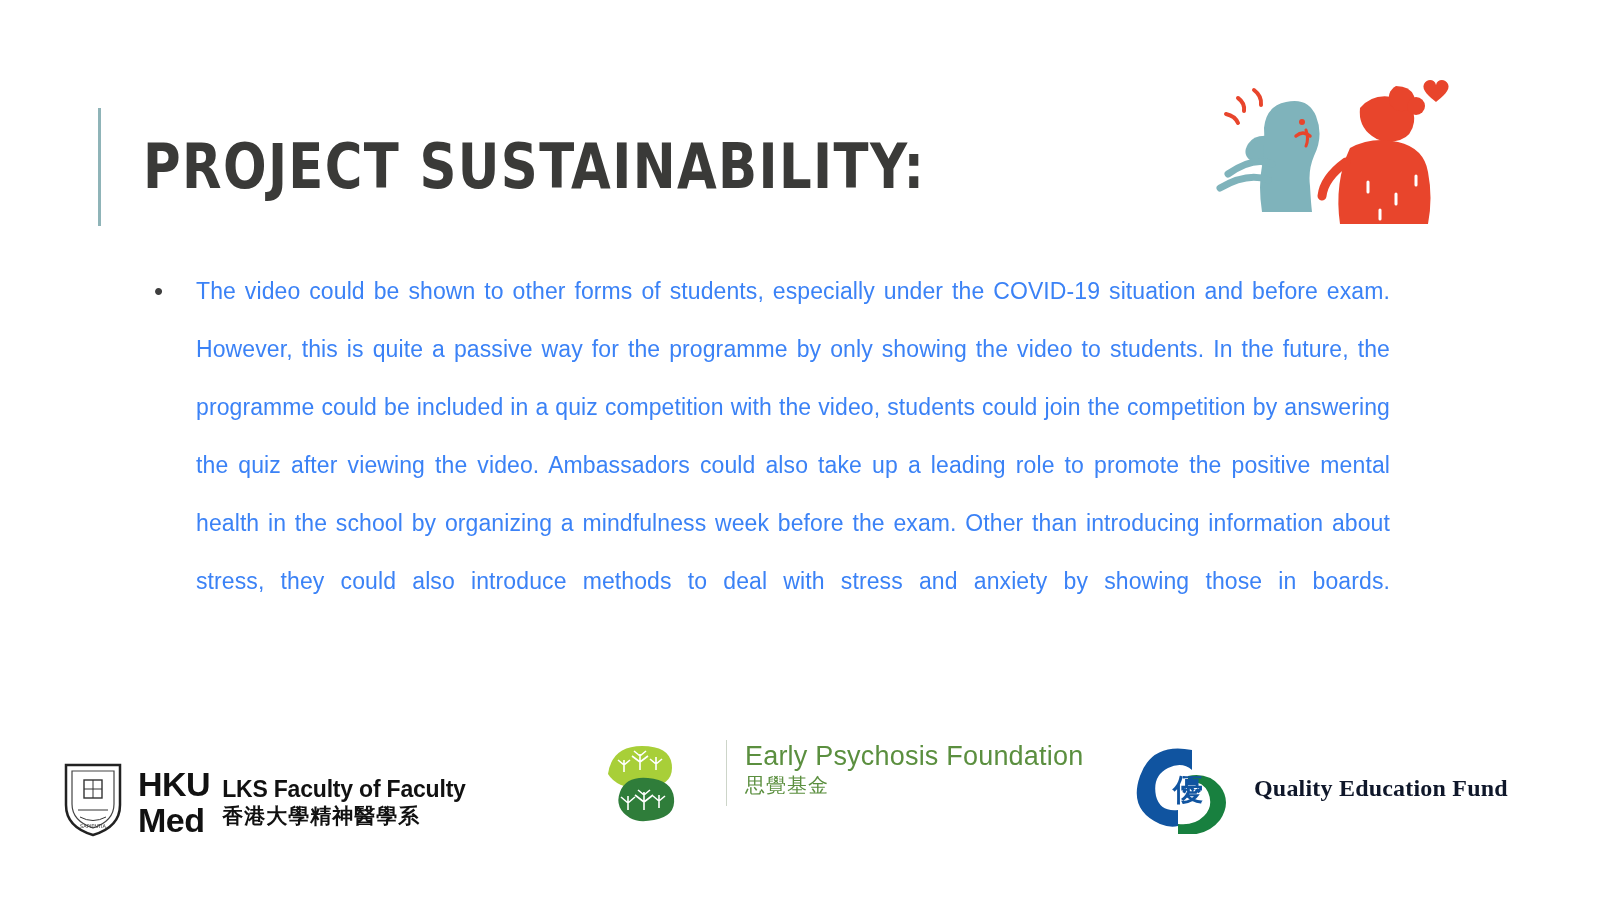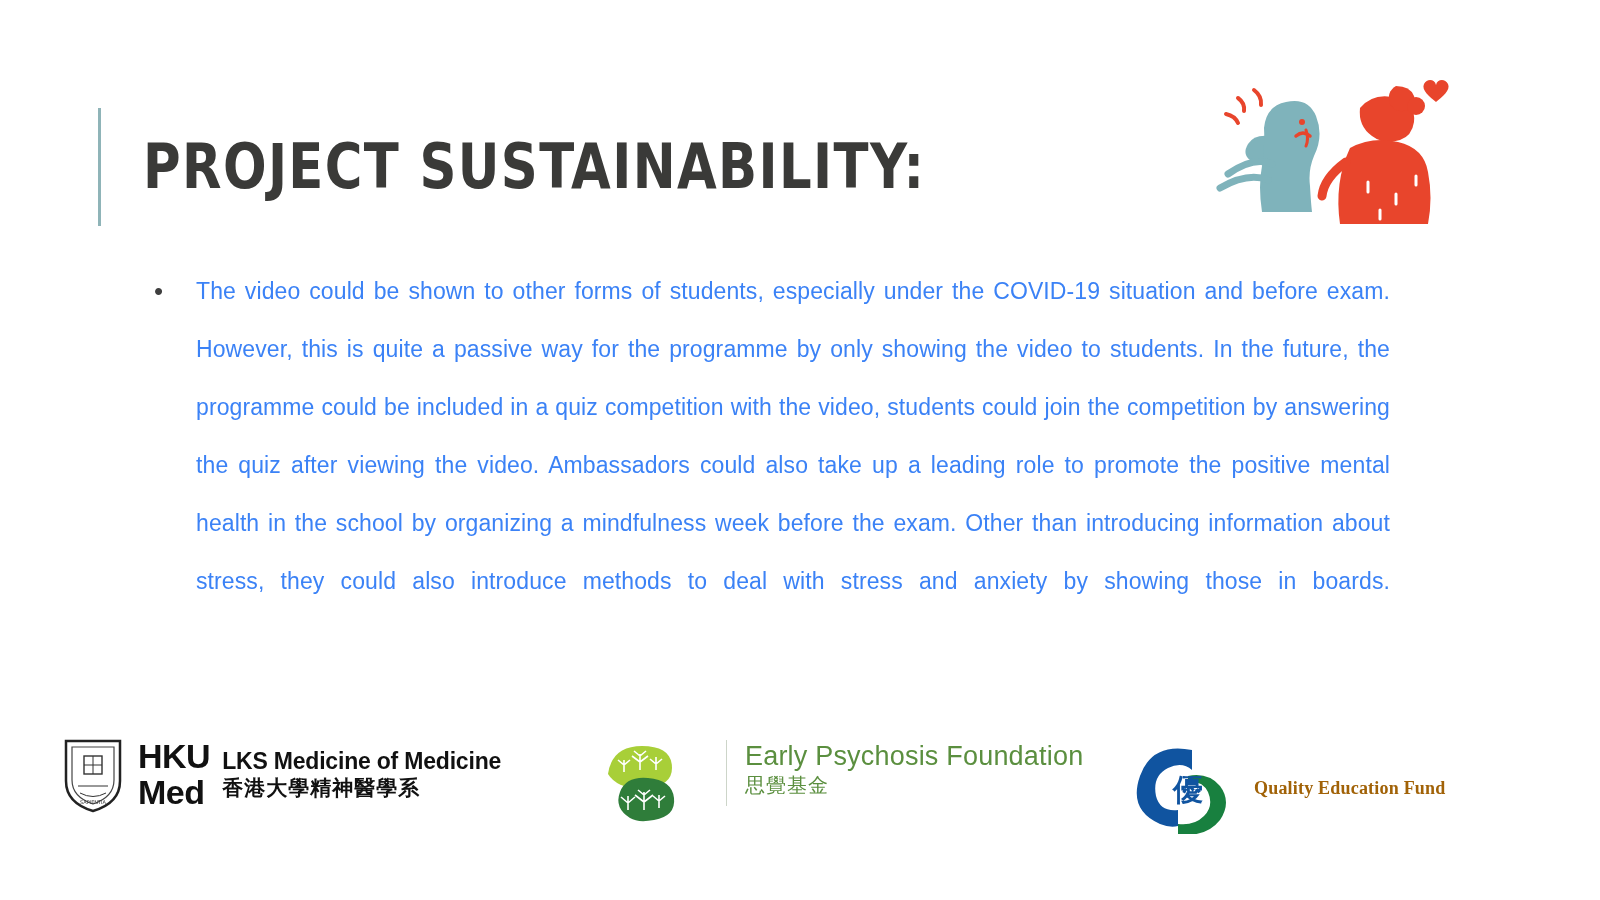--- a/index.html
+++ b/index.html
@@ -103,21 +103,21 @@
     left: 0;
     right: 0;
     bottom: 52px;
     height: 110px;
   }
   .logo-hku {
     position: absolute;
     left: 62px;
     top: 0;
     display: flex;
-    align-items: flex-start;
+    align-items: flex-end;
     height: 100px;
   }
   .hku-crest {
     width: 62px;
     height: 76px;
     position: relative;
     flex: 0 0 auto;
   }
   .hku-words {
     margin-left: 14px;
@@ -206,22 +206,22 @@
     font-family: "DejaVu Sans", sans-serif;
     font-weight: 700;
     font-size: 22px;
     color: #1a5c2e;
     letter-spacing: 9px;
     line-height: 30px;
   }
   .qef-en {
     font-family: "Liberation Serif", serif;
     font-weight: 700;
-    font-size: 18px;
-    color: #a16207;
+    font-size: 24px;
+    color: #0f172a;
     line-height: 30px;
     letter-spacing: 0.2px;
   }
 </style>
 </head>
 <body>
 
 <div class="slide">
 
   <div class="title-block">
@@ -280,21 +280,21 @@
           <path d="M18 55 q13,7 26,0" stroke="#333333" stroke-width="1" fill="none"></path>
           <text x="31" y="66" font-family="DejaVu Sans, sans-serif" font-size="5" text-anchor="middle" fill="#333333">SAPIENTIA</text>
         </svg>
       </div>
       <div class="hku-words">
         <div>
           <div class="hku-med">HKU</div>
           <div class="hku-med">Med</div>
         </div>
         <div class="hku-right">
-          <div class="hku-line">LKS Medicine of Medicine</div>
+          <div class="hku-line">LKS Faculty of Faculty</div>
           <div class="hku-cn">香港大學精神醫學系</div>
         </div>
       </div>
     </div>
 
     <div class="logo-epf">
       <div class="epf-mark">
         <svg width="108" height="86" viewBox="0 0 108 86" xmlns="http://www.w3.org/2000/svg">
           <path d="M8 34 q4,-28 34,-28 q30,0 30,22 q0,18 -26,20 q-28,2 -38,-14 z" fill="#a8cf38"></path>
           <path d="M30 78 q-16,-10 -10,-26 q6,-16 28,-14 q24,2 26,20 q2,18 -20,22 q-16,3 -24,-2 z" fill="#2f7d3a"></path>

